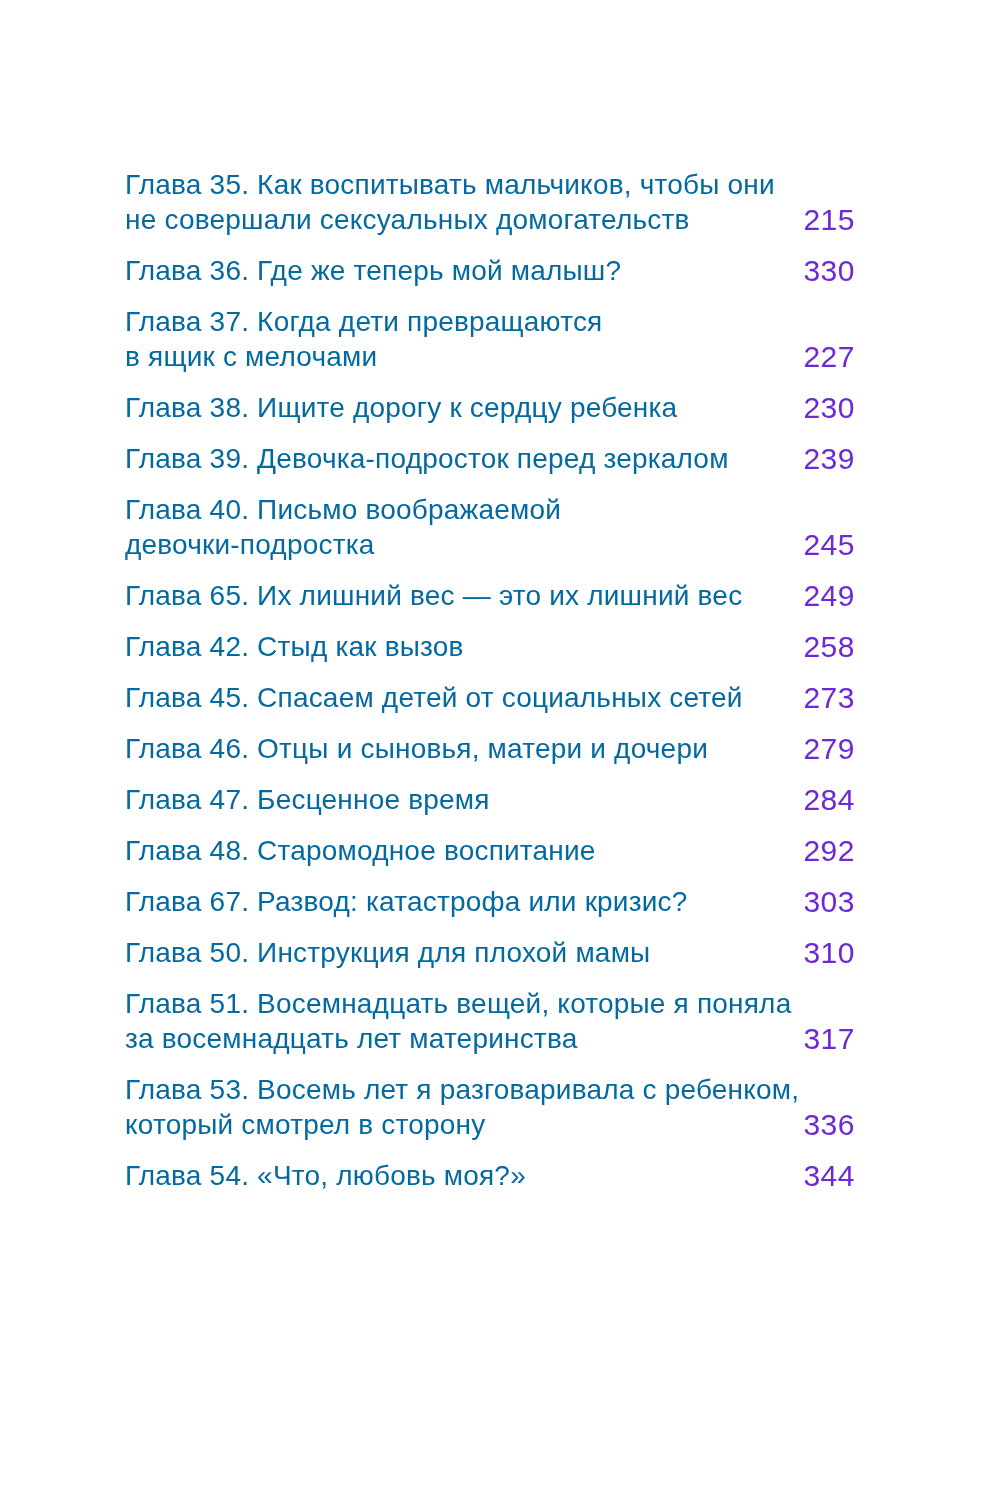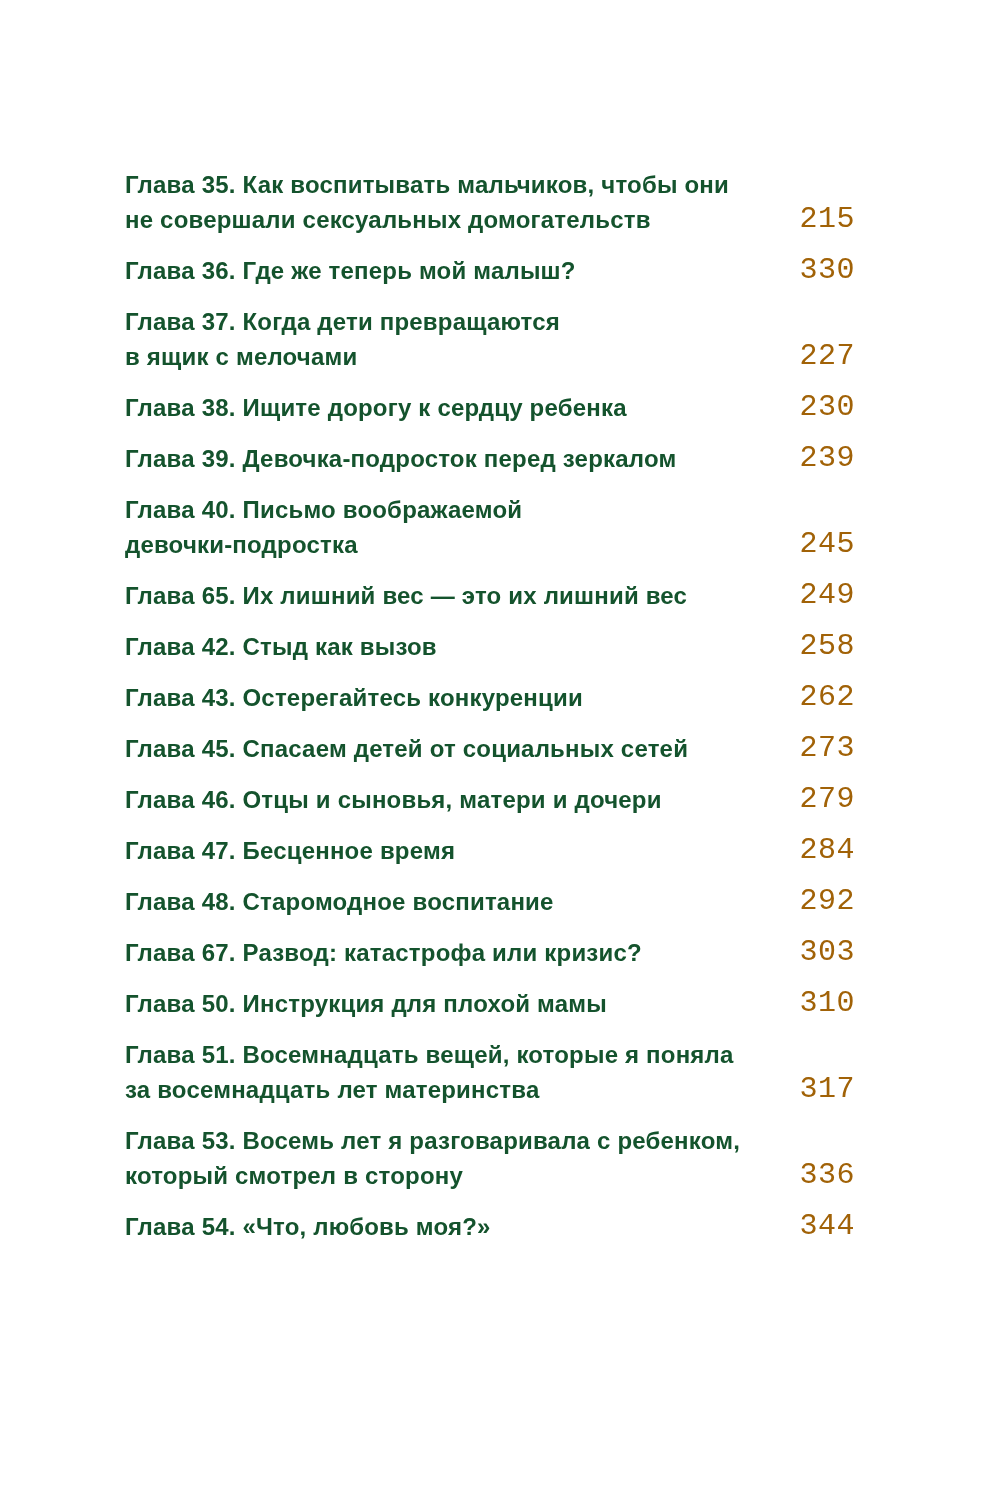--- a/index.html
+++ b/index.html
@@ -19,37 +19,36 @@
     left: 125px;
     top: 167px;
     width: 730px;
   }
   .toc-entry {
     position: relative;
     margin-bottom: 16px;
   }
   .toc-entry-title {
     display: block;
-    font-size: 24px;
+    font-size: 28px;
     line-height: 35px;
-    font-weight: 700;
-    color: #14532d;
+    font-weight: 400;
+    color: #0369a1;
     letter-spacing: 0.2px;
     white-space: pre; 
   }
   .toc-entry-page {
     position: absolute;
     right: 0;
     bottom: 0;
     font-size: 30px;
     line-height: 35px;
     font-weight: 400;
-    color: #a16207;
+    color: #6d28d9;
     letter-spacing: 0.5px;
-    font-family: Liberation Mono, monospace;
   }
 </style>
 </head>
 <body>
 
 <div class="page">
   <div class="toc" id="toc-list">
   <div class="toc-entry">
     <span class="toc-entry-title">Глава 35. Как воспитывать мальчиков, чтобы они
 не совершали сексуальных домогательств</span>
@@ -86,24 +85,20 @@
   <div class="toc-entry">
     <span class="toc-entry-title">Глава 65. Их лишний вес — это их лишний вес</span>
     <span class="toc-entry-page">249</span>
   </div>
 
   <div class="toc-entry">
     <span class="toc-entry-title">Глава 42. Стыд как вызов</span>
     <span class="toc-entry-page">258</span>
   </div>
 
-  <div class="toc-entry">
-    <span class="toc-entry-title">Глава 43. Остерегайтесь конкуренции</span>
-    <span class="toc-entry-page">262</span>
-  </div>
 
 
   <div class="toc-entry">
     <span class="toc-entry-title">Глава 45. Спасаем детей от социальных сетей</span>
     <span class="toc-entry-page">273</span>
   </div>
 
   <div class="toc-entry">
     <span class="toc-entry-title">Глава 46. Отцы и сыновья, матери и дочери</span>
     <span class="toc-entry-page">279</span>

